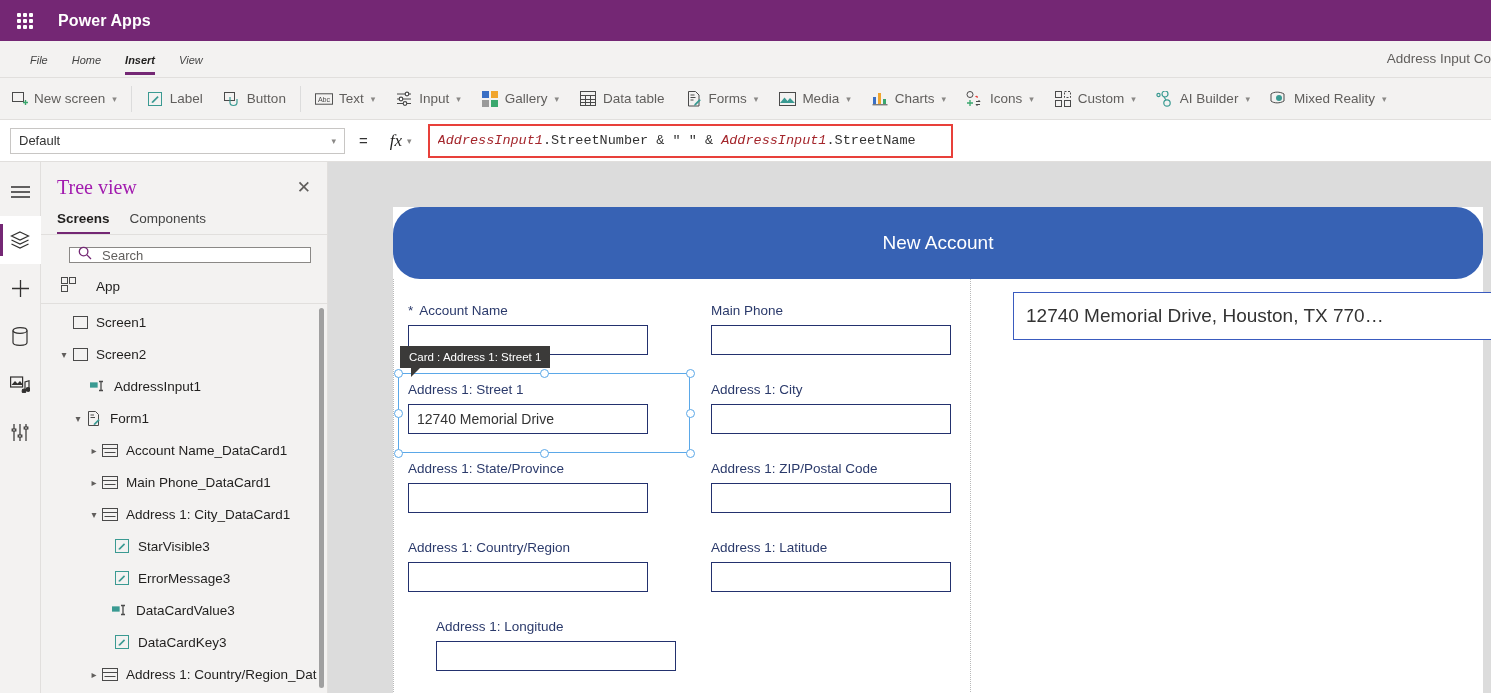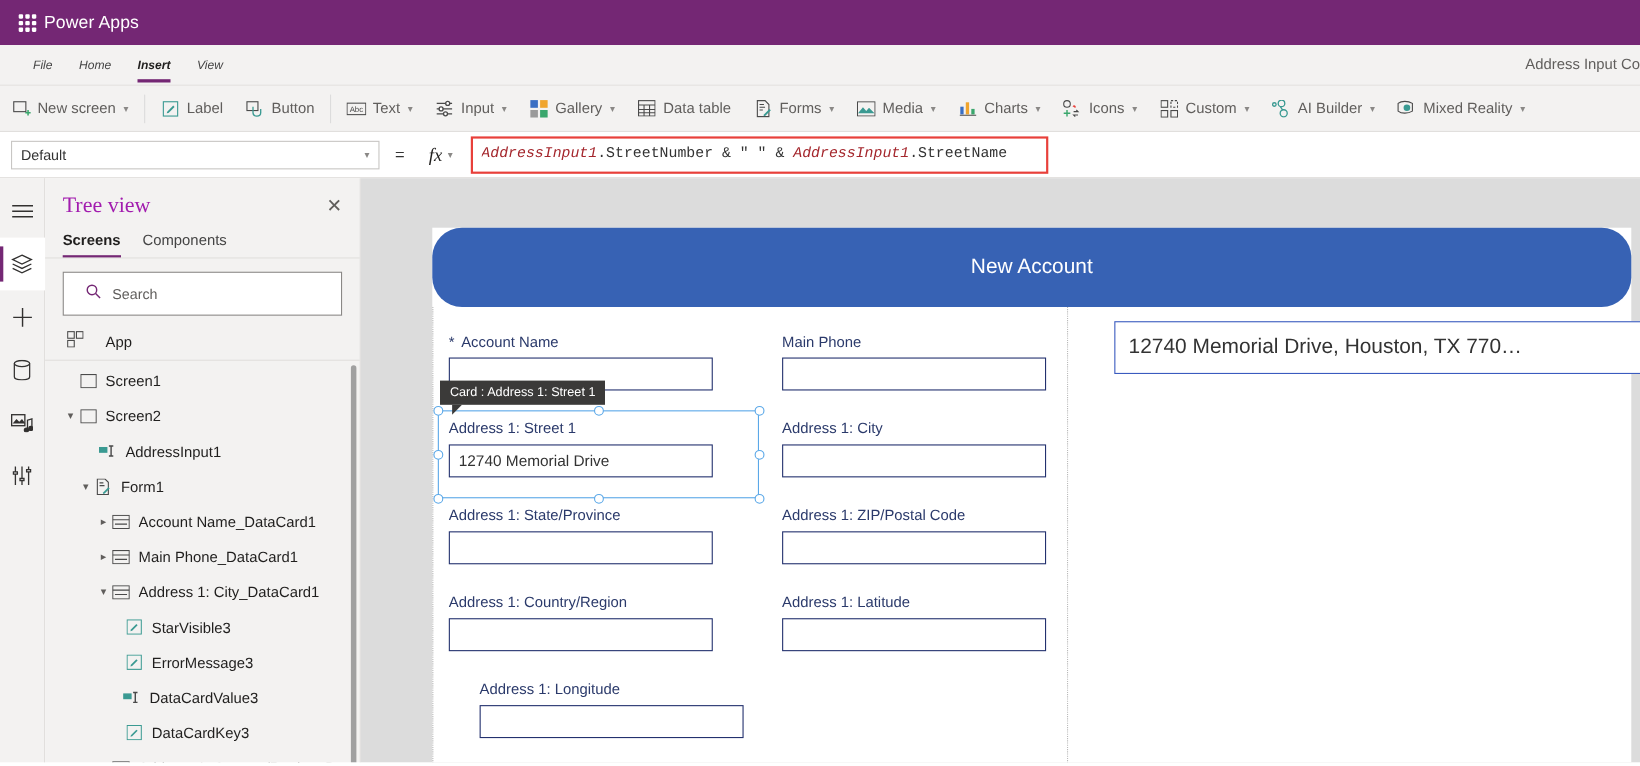--- a/index.html
+++ b/index.html
@@ -13,21 +13,21 @@
   #app { position: relative; width: 1491px; height: 696px; overflow: hidden; }
 
   
   .topbar {
     height: 41px; background: #742774;
     display: flex; align-items: center; padding-left: 10px;
   }
   .waffle { width: 30px; height: 30px; display:flex; align-items:center; justify-content:center; cursor:pointer; }
   .waffle-grid { display: grid; grid-template-columns: repeat(3, 4px); grid-template-rows: repeat(3,4px); gap: 2px; }
   .waffle-grid i { width:4px; height:4px; background:#ffffff; border-radius:1px; display:block; }
-  .app-title { color:#ffffff; font-size:16px; font-weight:normal; margin-left:0; letter-spacing:.1px; }
+  .app-title { color:#ffffff; font-size:16px; font-weight:bold; margin-left:18px; letter-spacing:.1px; }
 
   
   .menurow {
     height: 37px; background:#f3f2f1; display:flex; align-items:flex-end;
     border-bottom:1px solid #e1dfdd; position:relative;
   }
   .menuitem {
     font-size:11px; color:#444; padding:0 12px; height:34px; line-height:34px;
     cursor:pointer; position:relative;font-style:italic;
   }
@@ -104,22 +104,22 @@
     display:flex; flex-direction:column; flex:none; position:relative;
   }
   .tphead { display:flex; align-items:center; justify-content:space-between; padding:14px 16px 8px 16px; }
   .tptitle { font-size:20px; color:#a21caf;font-family:Liberation Serif, serif; }
   .tpclose { font-size:17px; color:#605e5c; cursor:pointer; line-height:1; }
   .tptabs { display:flex; padding:0 16px; border-bottom:1px solid #e1dfdd; }
   .tptab { font-size:13.5px; color:#444; padding:4px 0 8px 0; margin-right:20px; cursor:pointer; position:relative; }
   .tptab.active { color:#201f1e; font-weight:bold; }
   .tptab.active::after { content:""; position:absolute; left:0; right:0; bottom:0; height:2px; background:#742774; }
   .searchbox {
-    margin:12px 16px 8px 16px; height:40px; border:1px solid #8a8886; background:#fff;
-    display:flex; align-items:center; gap:8px; padding:0 20px;
+    margin:12px 16px 8px 28px; height:16px; border:1px solid #8a8886; background:#fff;
+    display:flex; align-items:center; gap:8px; padding:0 8px;
   }
   .searchbox input {
     border:none; outline:none; font-size:13px; color:#333; flex:1;
     font-family:"Liberation Sans", sans-serif; background:transparent;
   }
   .searchbox input::placeholder { color:#605e5c; }
   .approw {
     display:flex; align-items:center; gap:20px; padding:6px 16px 8px 20px;
     border-bottom:1px solid #e1dfdd; font-size:13.5px; color:#201f1e; cursor:pointer;
   }

